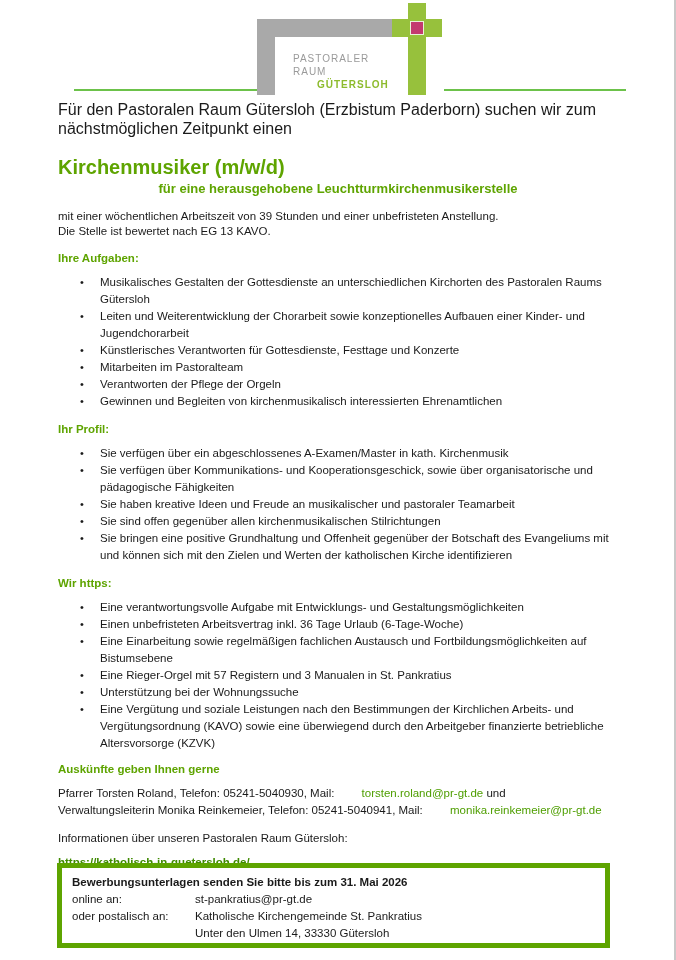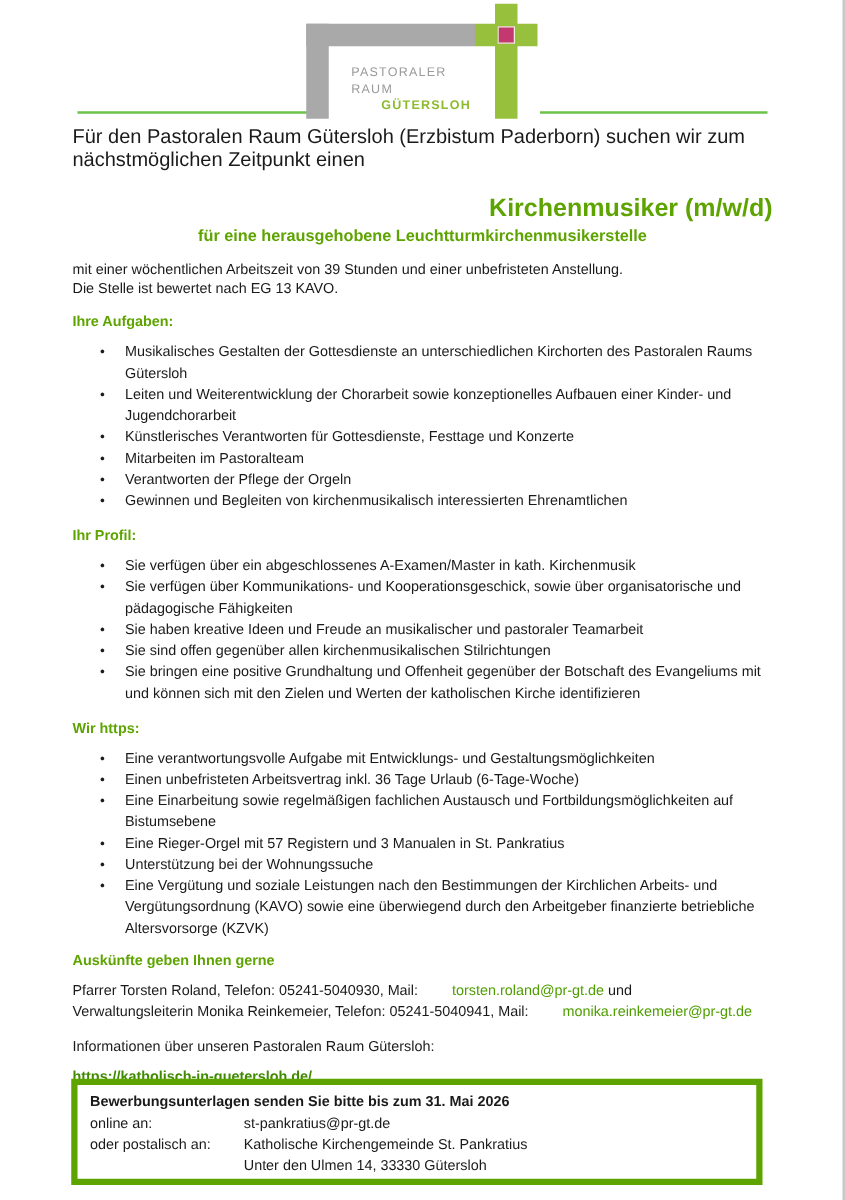--- a/index.html
+++ b/index.html
@@ -3,36 +3,36 @@
 <meta charset="utf-8">
 <style>
   html, body { margin: 0; padding: 0; background: #ffffff; }
   body {
     width: 676px; height: 960px; position: relative; overflow: hidden;
     font-family: "Liberation Sans", sans-serif; color: #1a1a1a;
   }
   .page-edge { position: absolute; right: 0; top: 0; width: 2px; height: 960px; background: #c8c8c8; }
 
   
-  .logo { position: absolute; left: 4px; top: 0; width: 560px; height: 100px; }
+  .logo { position: absolute; left: 16px; top: 0; width: 560px; height: 100px; }
   .rule { position: absolute; top: 89px; height: 2px; background: #6cc24a; }
   .rule.left { left: 58px; width: 184px; }
   .rule.right { left: 428px; width: 182px; }
   .gray-h { position: absolute; left: 241px; top: 19px; width: 135px; height: 18px; background: #a9a9a9; }
   .gray-v { position: absolute; left: 241px; top: 19px; width: 18px; height: 76px; background: #a9a9a9; }
   .cross-v { position: absolute; left: 392px; top: 3px; width: 18px; height: 92px; background: #97c13c; }
   .cross-h { position: absolute; left: 376px; top: 19px; width: 50px; height: 18px; background: #97c13c; }
   .cross-center { position: absolute; left: 394px; top: 21px; width: 14px; height: 14px; background: #c3396f; border: 1px solid #e9f2d8; box-sizing: border-box; }
   .logo-text { position: absolute; left: 277px; top: 52px; font-size: 10px; letter-spacing: 1px; line-height: 13px; color: #9a9a9a; }
   .logo-text .city { color: #8dbb2d; font-weight: bold; letter-spacing: 1px; margin-left: 24px; }
 
   
   .content { position: absolute; left: 58px; top: 100px; width: 560px; font-size: 12px; line-height: 17px; }
   .intro { margin: 0; font-size: 16px; line-height: 19px; }
-  .title { text-align: right; color: #5ea400; font-weight: bold; font-size: 20px; line-height: 24px; margin: 17px 0 0 0; }
+  .title { text-align: left; color: #5ea400; font-weight: bold; font-size: 20px; line-height: 24px; margin: 17px 0 0 0; }
   .subtitle { text-align: center; color: #5ea400; font-weight: bold; font-size: 13px; line-height: 16px; margin: 2px 0 0 0; }
   .conditions { margin: 12px 0 0 0; font-size: 11.5px; line-height: 15px; }
   .section-heading { color: #5ea400; font-weight: bold; font-size: 11.5px; margin: 12px 0 0 0; line-height: 15px; }
   ul.items { list-style: none; margin: 8px 0 0 0; padding: 0 0 0 42px; }
   ul.items li { position: relative; font-size: 11.5px; line-height: 17px; }
   ul.items li .bullet { position: absolute; left: -20px; top: 0; font-size: 11px; }
   .contact-heading { color: #5ea400; font-size: 11.5px; font-weight: bold; margin: 10px 0 0 0; line-height: 15px; }
   .contact { margin: 8px 0 0 0; font-size: 11.5px; line-height: 17px; }
   .mail { color: #4e9e00; padding-left: 24px; }
   .info-heading { margin: 12px 0 0 0; font-weight: normal; font-size: 11.5px; line-height: 15px; }

